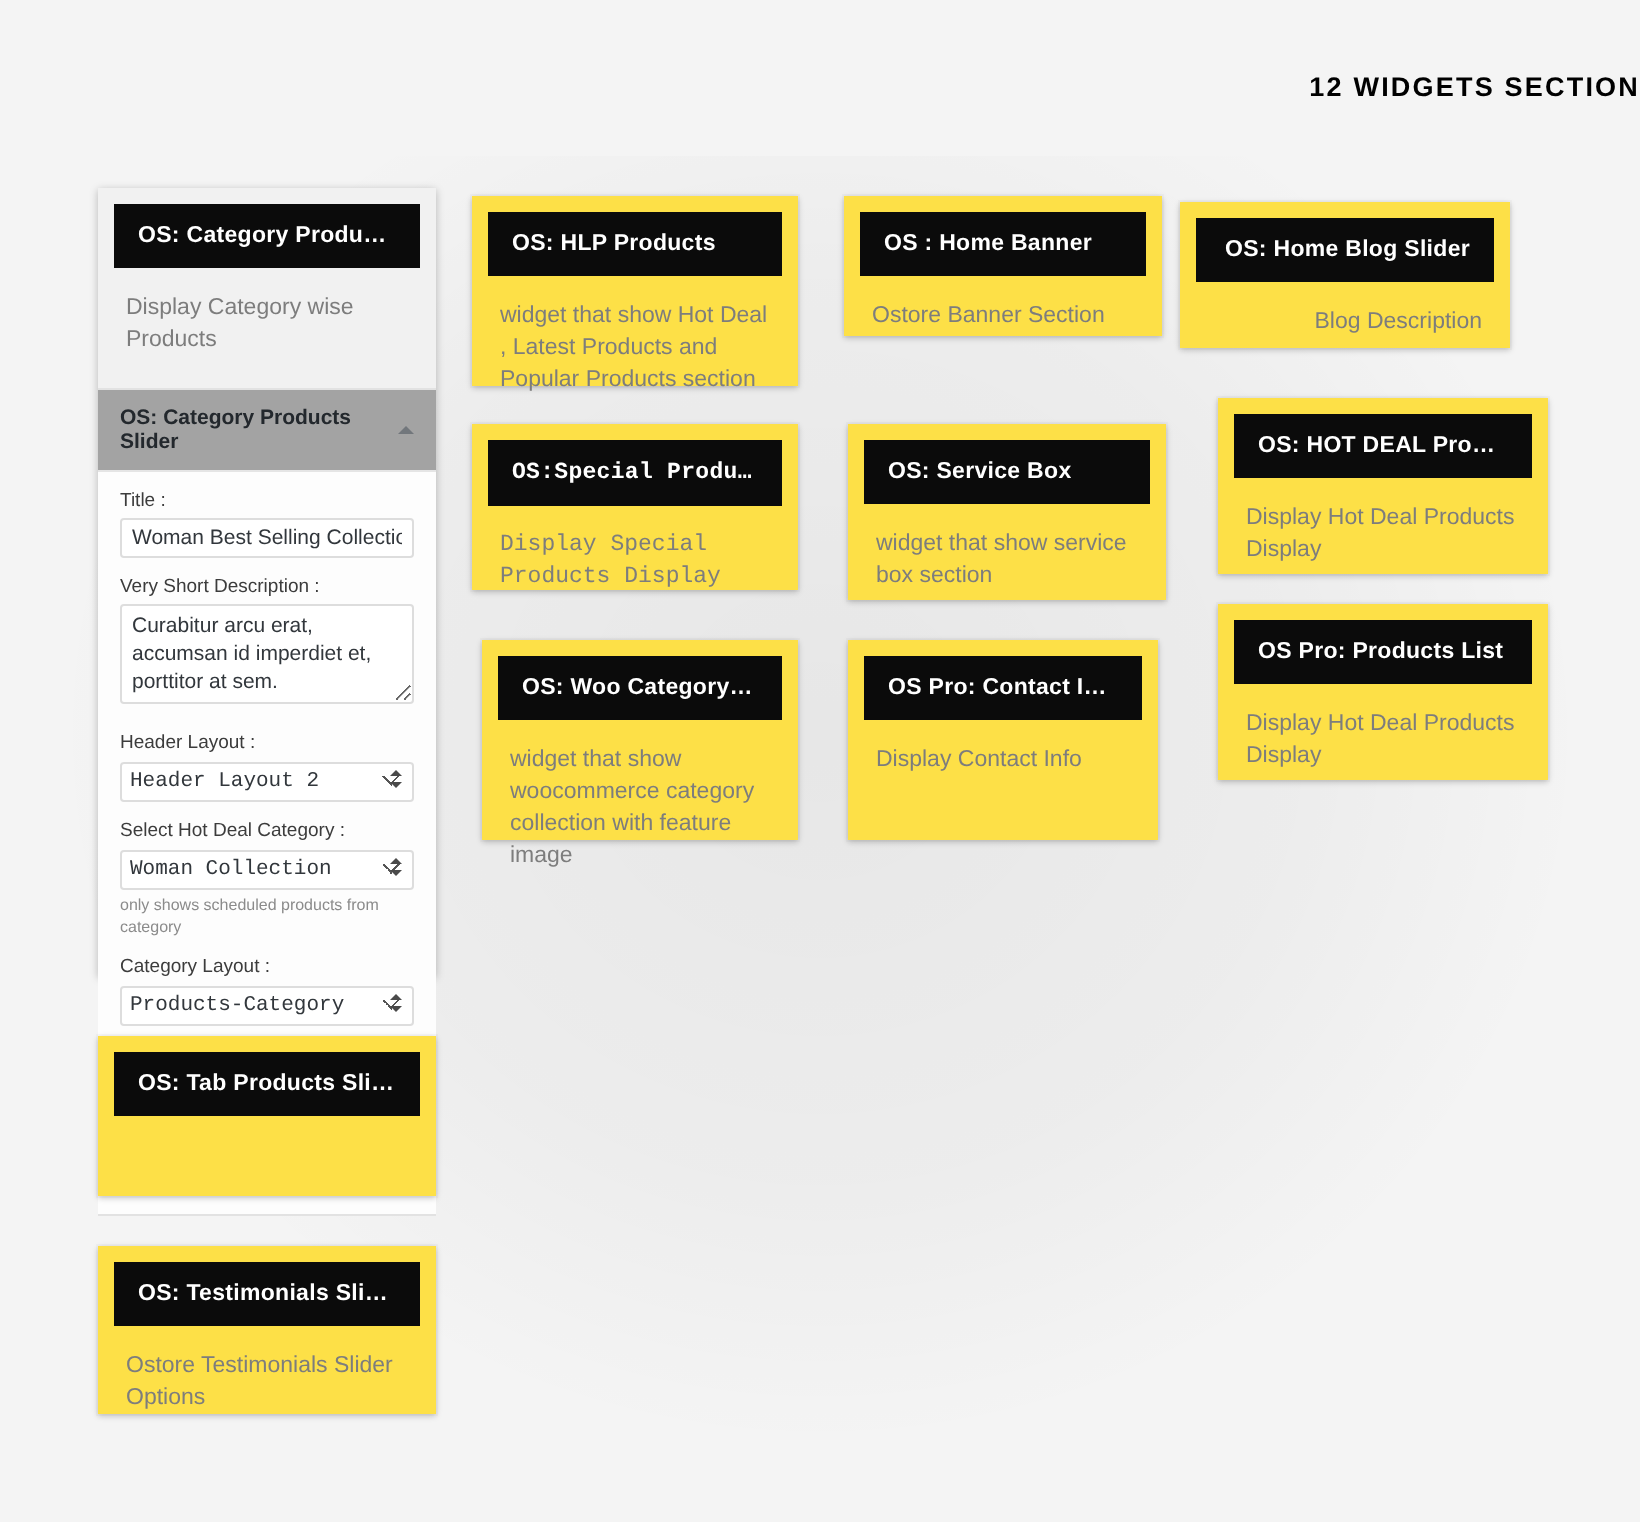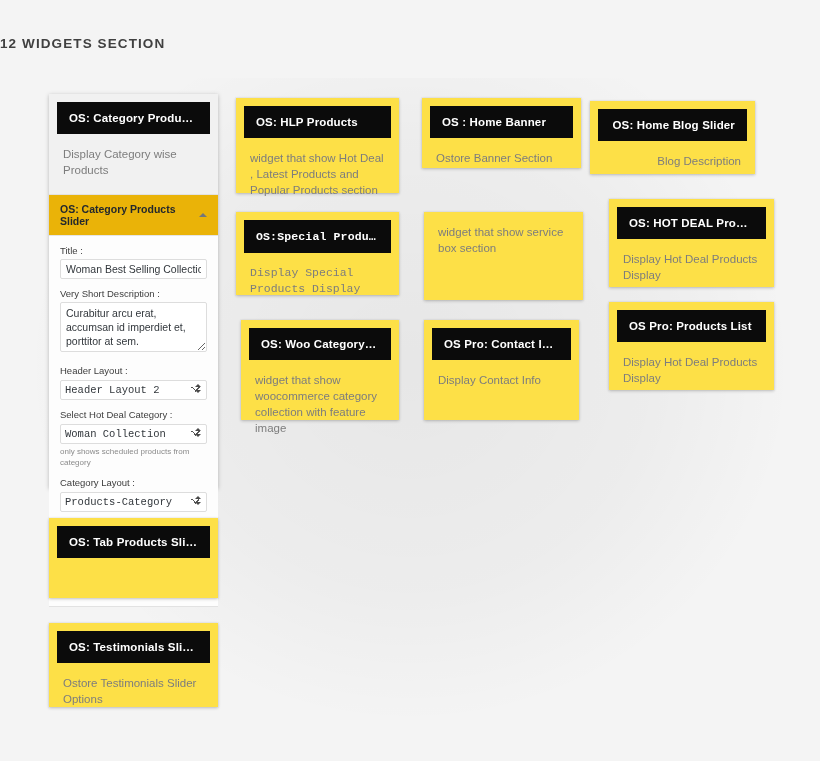--- a/index.html
+++ b/index.html
@@ -25,25 +25,25 @@
     height: 640px;
     background: radial-gradient(ellipse at 50% 45%, rgba(0,0,0,0.055) 0%, rgba(0,0,0,0.03) 45%, rgba(0,0,0,0) 72%);
     pointer-events: none;
   }
 
   .page-title {
     position: absolute;
     top: 36px;
     left: 0;
     width: 820px;
-    text-align: left;
+    text-align: right;
     font-size: 13.5px;
     font-weight: bold;
     letter-spacing: 1.1px;
-    color: #404040;
+    color: #000000;
   }
 
   .canvas {
     position: absolute;
     left: 0;
     top: 0;
     width: 820px;
     height: 761px;
   }
 
@@ -82,21 +82,21 @@
     background: #fdfdfd;
     border: 1px solid #e2e2e2;
     border-left: none;
     border-right: none;
     margin-top: 4px;
   }
   .exp-bar {
     display: flex;
     align-items: center;
     justify-content: space-between;
-    background: #eab308;
+    background: #a3a3a3;
     border-bottom: 1px solid #e5e5e5;
     padding: 8px 11px 8px 11px;
   }
   .exp-bar-title {
     font-size: 10.5px;
     font-weight: bold;
     color: #23282d;
   }
   .caret {
     width: 0; height: 0;
@@ -294,20 +294,21 @@
     <div class="card-head">OS: Woo Category Colle...</div>
     <div class="card-desc">widget that show woocommerce category collection with feature image</div>
   </div>
 
   <div class="card" style="left:422px; top:98px; width:159px; height:70px;">
     <div class="card-head">OS : Home Banner</div>
     <div class="card-desc">Ostore Banner Section</div>
   </div>
 
   <div class="card" style="left:424px; top:212px; width:159px; height:88px;">
+    <div class="card-head">OS: Service Box</div>
     <div class="card-desc">widget that show service box section</div>
   </div>
 
   <div class="card" style="left:424px; top:320px; width:155px; height:100px;">
     <div class="card-head">OS Pro: Contact Info</div>
     <div class="card-desc">Display Contact Info</div>
   </div>
 
   <div class="card" style="left:590px; top:101px; width:165px; height:73px;text-align:right;">
     <div class="card-head">OS: Home Blog Slider</div>

